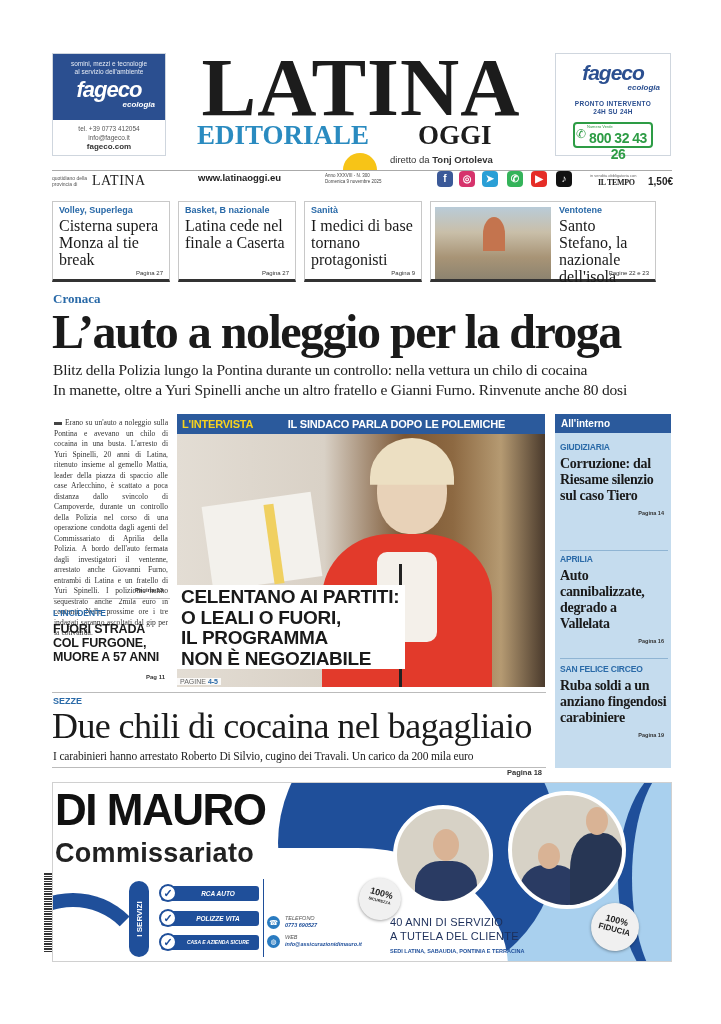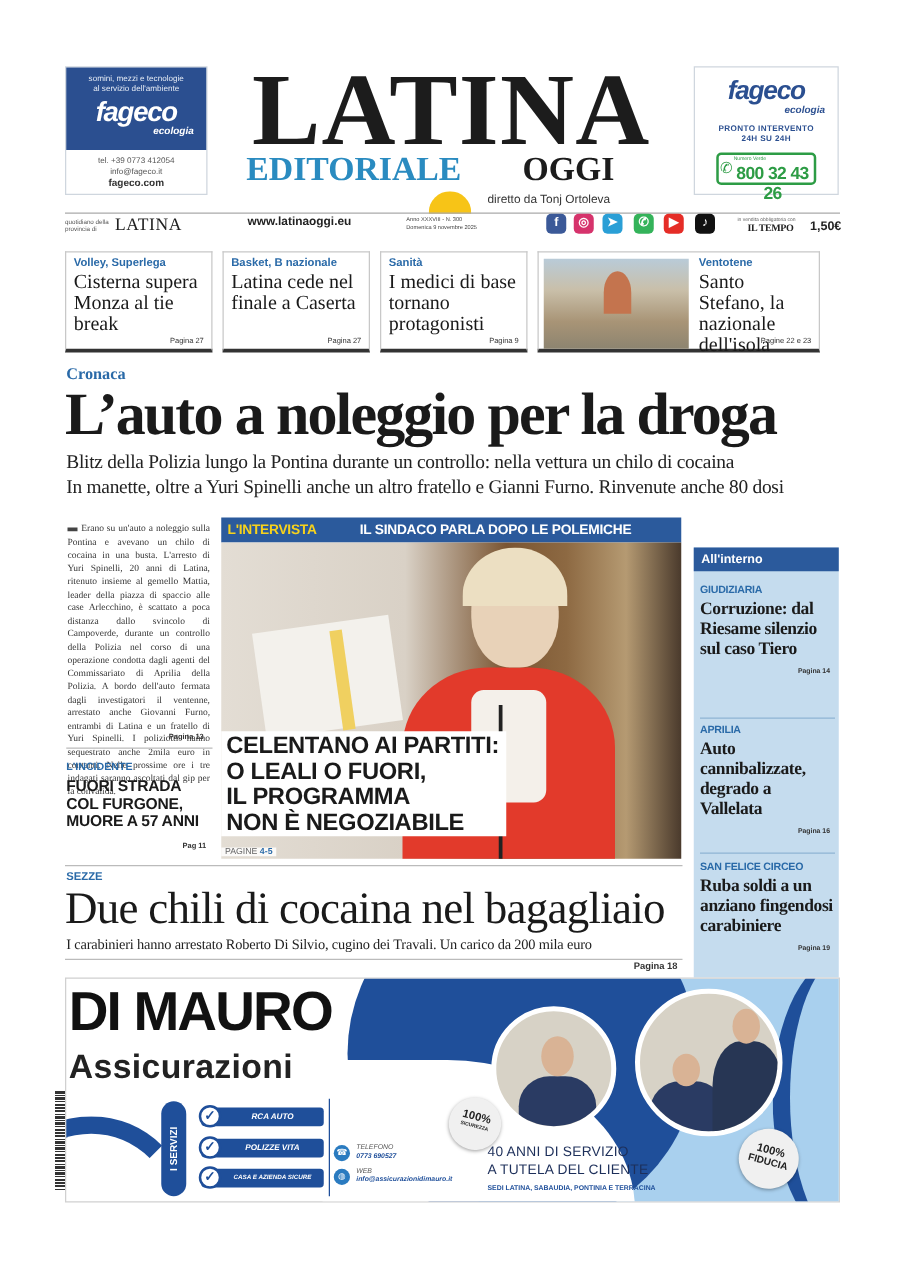--- a/index.html
+++ b/index.html
@@ -25,21 +25,21 @@
   .ad-right .green .lbl { position: absolute; left: 12px; top: 0px; font-size: 4px; color: #2d9c45; }
   .ad-right .green .num { position: absolute; left: 10px; top: 6px; font-size: 14px; font-weight: bold; color: #2d9c45; letter-spacing: -0.5px; }
   .ad-right .green .phone { position: absolute; left: 1px; top: 3px; font-size: 12px; color: #2d9c45; }
 
   
   .mast-latina { left: 196px; top: 48px; width: 330px; height: 80px; font-size: 82px; font-weight: bold; line-height: 80px; letter-spacing: 1px; color: #1c1c1c; text-align: center; }
   .mast-ed { left: 197px; top: 120px; font-size: 27px; font-weight: bold; color: #2a8bc0; line-height: 30px; letter-spacing: 0px; }
   .mast-oggi { left: 418px; top: 120px; font-size: 27px; font-weight: bold; color: #1c1c1c; line-height: 30px; }
   .sun { left: 343px; top: 153px; width: 34px; height: 34px; border-radius: 50%; background: #f7c417; clip-path: inset(0 0 16px 0); }
   .director { left: 390px; top: 154px; font-size: 9.5px; color: #333; }
-  .director b { font-weight: normal; text-align: right; }
+  .director b { font-weight: bold; text-align: right; }
 
   .rule-top { left: 52px; top: 170px; width: 620px; height: 1px; background: #aaa; }
   .strip-latina-small { left: 52px; top: 175px; font-size: 5px; line-height: 6px; color: #555; width: 38px; }
   .strip-latina { left: 92px; top: 173px; font-size: 14px; color: #222; letter-spacing: 0.5px; }
   .strip-web { left: 198px; top: 172px; font-size: 9.5px; font-weight: bold; color: #222; }
   .strip-issue { left: 325px; top: 173px; font-size: 4.5px; line-height: 6px; color: #444; width: 70px; }
   .social { top: 171px; width: 16px; height: 16px; border-radius: 4px; color: #fff; font-size: 10px; font-weight: bold; text-align: center; line-height: 16px; }
   .strip-tempo-small { left: 590px; top: 173px; font-size: 4px; color: #666; }
   .strip-tempo { left: 598px; top: 178px; font-size: 8px; font-weight: bold; color: #222; letter-spacing: -0.3px; }
   .strip-price { left: 648px; top: 176px; font-size: 10px; font-weight: bold; color: #222; }
@@ -77,21 +77,21 @@
   .photo .hair { position: absolute; left: 193px; top: 4px; width: 84px; height: 78px; border-radius: 50% 50% 30% 30%; background: #ecdfc2; clip-path: inset(0 0 40% 0); }
   .photo .body { position: absolute; left: 145px; top: 100px; width: 170px; height: 160px; border-radius: 40% 40% 0 0; background: #e23a2b; }
   .photo .blouse { position: absolute; left: 200px; top: 118px; width: 60px; height: 90px; background: #f4f0ea; border-radius: 10px; }
   .photo .mic { position: absolute; left: 222px; top: 130px; width: 3px; height: 130px; background: #222; }
   .headline-box { left: 177px; top: 585px; background: #fff; padding: 2px 6px 0 4px; }
   .headline-box .l { font-size: 19px; font-weight: bold; line-height: 20.5px; color: #1a1a1a; letter-spacing: -0.3px; white-space: nowrap; }
   .pagine-tag { left: 177px; top: 678px; font-size: 7px; color: #666; background: rgba(255,255,255,0.85); padding: 0 3px; }
   .pagine-tag b { color: #2a6aa8; }
 
   
-  .sidebar { left: 555px; top: 414px; width: 116px; height: 354px; background: #c5dcee; margin-top: 24px; }
+  .sidebar { left: 555px; top: 414px; width: 116px; height: 354px; background: #c5dcee; }
   .sidebar .hdr { height: 19px; background: #2b5a9c; color: #fff; font-size: 10px; font-weight: bold; line-height: 19px; padding-left: 6px; }
   .sb-item { position: absolute; left: 5px; width: 108px; }
   .sb-item .k { font-size: 8.5px; font-weight: bold; color: #2a6aa8; line-height: 11px; letter-spacing: -0.2px; }
   .sb-item .t { font-size: 14px; font-weight: bold; line-height: 16px; color: #1a1a1a; margin-top: 3px; letter-spacing: -0.3px; }
   .sb-item .p { font-size: 5.5px; font-weight: bold; color: #333; text-align: right; padding-right: 4px; margin-top: 6px; }
   .sb-div { position: absolute; left: 5px; width: 108px; height: 1px; background: #8fb4d3; }
 
   
   .rule-mid { left: 52px; top: 692px; width: 494px; height: 1px; background: #bbb; }
   .sezze-k { left: 53px; top: 696px; font-size: 9px; font-weight: bold; color: #2a6aa8; font-family: "Liberation Sans", sans-serif; }
@@ -277,21 +277,21 @@
 
 <div class="abs barcode"></div>
 
 <div class="abs ad-bottom">
   <div class="lightbg"></div>
   <div class="arc1"></div>
   <div class="arc1w"></div>
   <div class="swirl-r"></div>
   <div class="arc-bl"></div>
   <div class="brand">DI MAURO</div>
-  <div class="brand2">Assicurazioni</div>
+  <div class="brand2">Commissariato</div>
 
   <div class="servizi">
       <span>I SERVIZI</span>
     </div>
   <div class="svc" style="top:103px">
       <span class="chk">✓</span>
       <span class="lb">RCA AUTO</span>
     </div>
   <div class="svc" style="top:128px">
       <span class="chk">✓</span>

